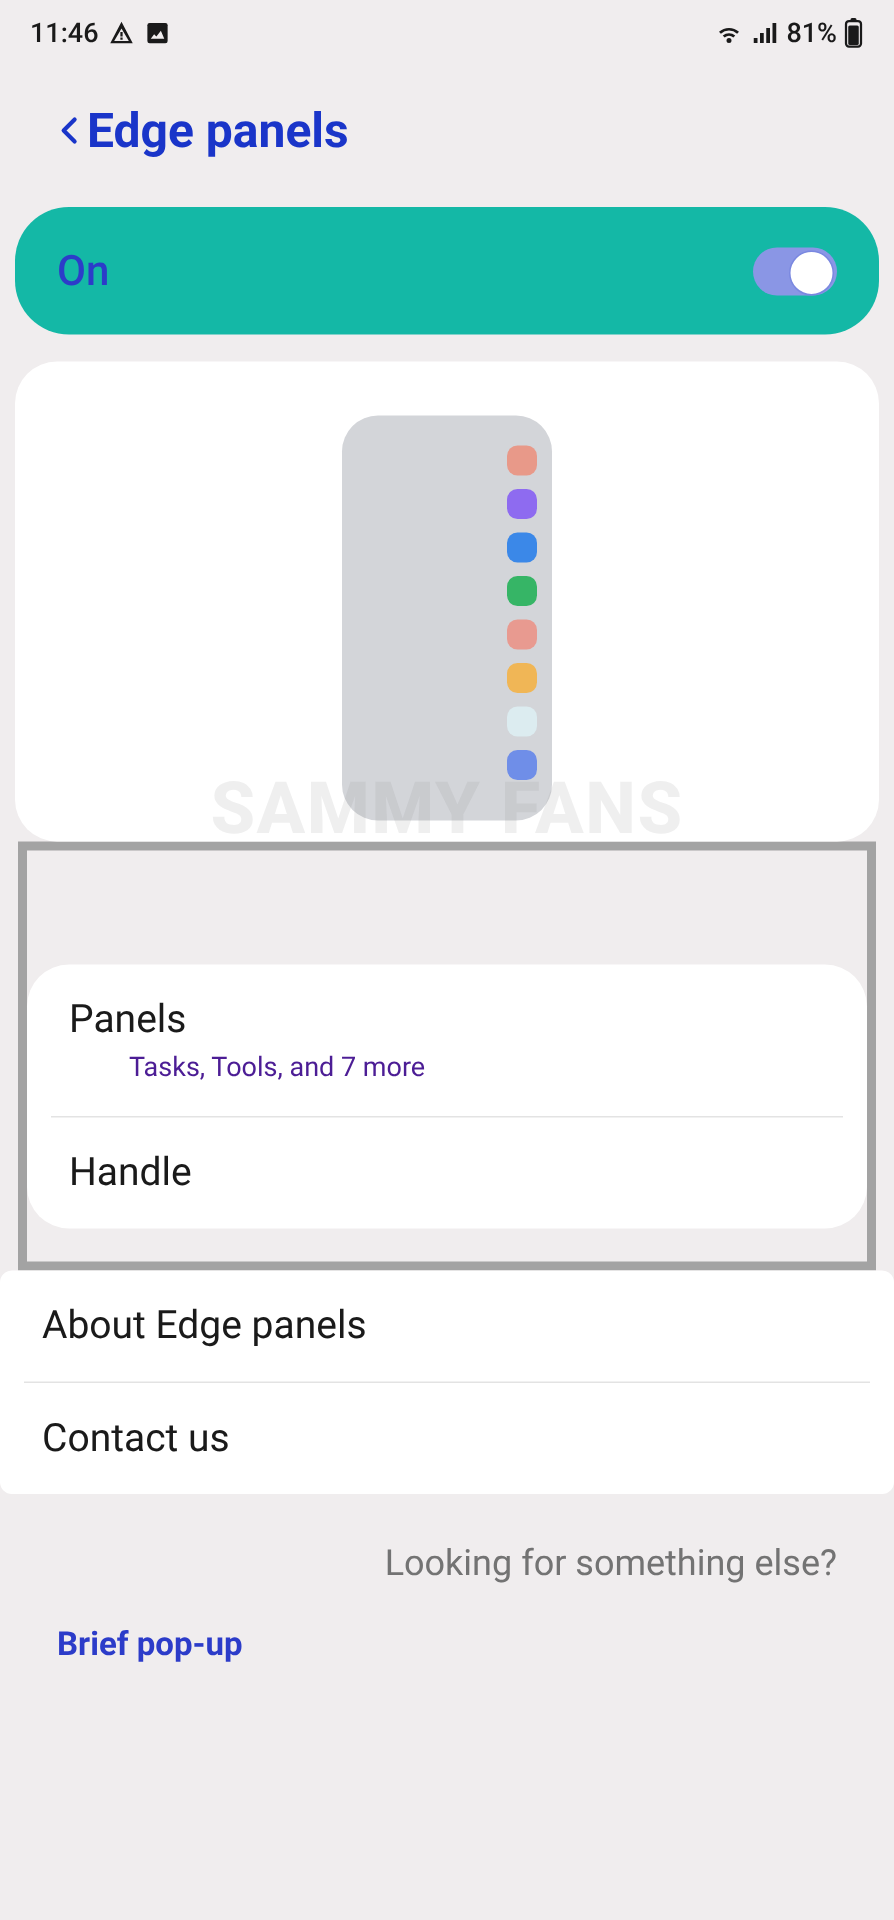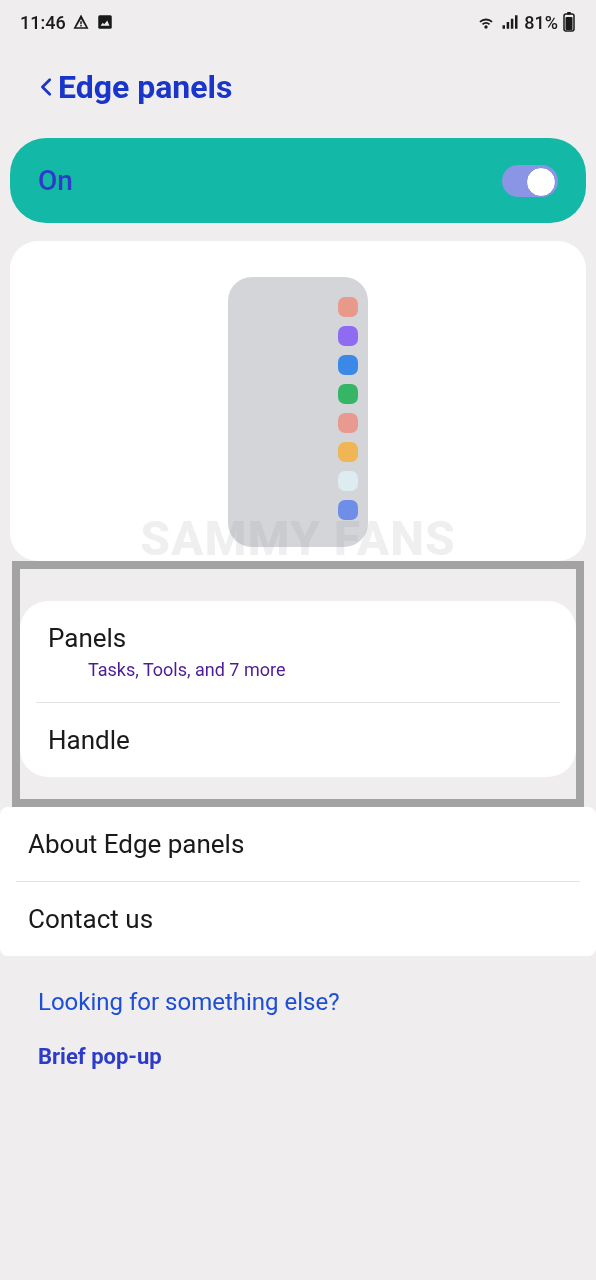--- a/index.html
+++ b/index.html
@@ -63,23 +63,23 @@
     .d6 { background: #f0b656; }
     .d7 { background: #dcecf0; }
     .d8 { background: #6f8ee8; }
     .watermark {
       position: absolute; left: 0; right: 0; bottom: -6px;
       text-align: center; font-size: 48px; font-weight: 800;
       color: rgba(140,140,140,0.14); letter-spacing: 1px;
       pointer-events: none;
     }
     .highlight-box {
-      border: 8px solid #a3a3a3;
+      border: 6px solid #a3a3a3;
       margin: 0 12px;
-      padding-top: 32px;
+      padding-top: 76px;
     }
     .list-card {
       background: #fff;
       border-radius: 28px;
       margin: 0 0 22px 0;
     }
     .list-card.pad { padding: 0; }
     .row {
       padding: 22px 28px;
     }
@@ -87,21 +87,21 @@
     .row-sub { font-size: 18px; color: #4c1d95; margin-top: 6px; margin-left: 40px; }
     .divider { height: 1px; background: #e3e3e3; margin: 0 16px; }
     .info-card {
       margin: 0 0;
       background: #fff;
       border-radius: 8px;
     }
     .footer-section {
       padding: 32px 38px 18px 38px;
     }
-    .footer-title { font-size: 24px; color: #1d4ed8; font-weight: 400; }
+    .footer-title { font-size: 24px; color: #737373; font-weight: 400; text-align: right; }
     .footer-link { font-size: 22px; color: #2c3cc9; font-weight: 700; margin-top: 28px; }
   </style>
 </head>
 <body>
 
 <div class="status-bar">
   <div class="status-left">
     <span>11:46</span>
     <span class="ic">
       <svg width="18" height="18" viewBox="0 0 24 24">

